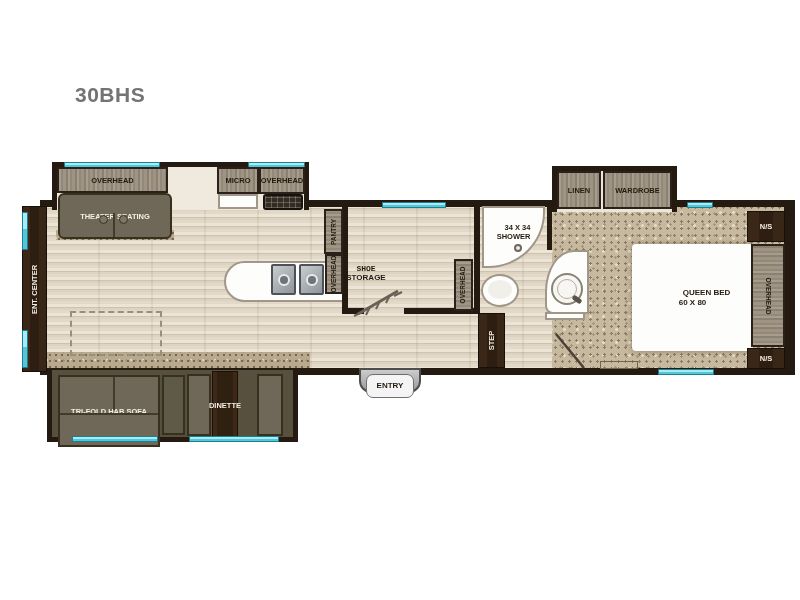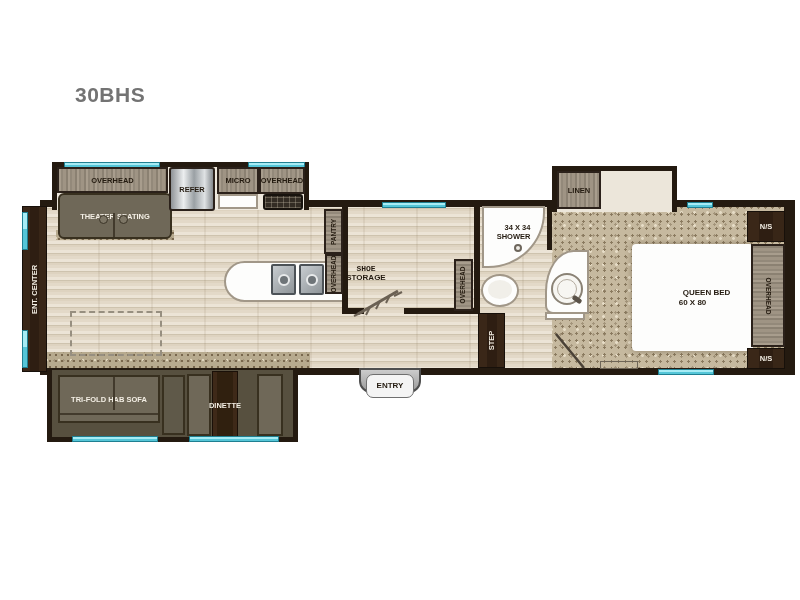--- a/index.html
+++ b/index.html
@@ -77,23 +77,20 @@
     <span class="lbl s7">OVERHEAD</span>
   </div>
 
   <div class="abs olive flexc" style="left:58px;top:193px;width:114px;height:46px;border-radius:6px;">
     <span class="lblw s7">THEATER SEATING</span>
   </div>
   <div class="abs" style="left:113px;top:213px;width:2px;height:24px;background:#423a2c;"></div>
   <div class="abs" style="left:99px;top:215px;width:9px;height:9px;border:1.5px solid #3b3427;border-radius:50%;background:#7d7666;box-sizing:border-box;"></div>
   <div class="abs" style="left:119px;top:215px;width:9px;height:9px;border:1.5px solid #3b3427;border-radius:50%;background:#7d7666;box-sizing:border-box;"></div>
 
-  <div class="abs silver flexc" style="left:169px;top:167px;width:46px;height:44px;">
-    <span class="lbl s7">REFER</span>
-  </div>
 
   <div class="abs woodcab flexc" style="left:217px;top:167px;width:42px;height:27px;">
     <span class="lbl s7">MICRO</span>
   </div>
   <div class="abs whitefix" style="left:218px;top:194px;width:40px;height:15px;"></div>
 
   <div class="abs woodcab flexc" style="left:259px;top:167px;width:46px;height:27px;">
     <span class="lbl s7">OVERHEAD</span>
   </div>
   <div class="abs" style="left:263px;top:194px;width:40px;height:16px;background:#332c24;border:2px solid #17120d;border-radius:3px;box-sizing:border-box;
@@ -172,20 +169,23 @@
   </svg>
   <div class="abs" style="left:600px;top:361px;width:38px;height:8px;border:1.5px solid #6e6557;box-sizing:border-box;"></div>
 
   <div class="abs" style="left:552px;top:166px;width:125px;height:46px;background:#ece6da;"></div>
   <div class="abs wall" style="left:552px;top:166px;width:125px;height:5px;"></div>
   <div class="abs wall" style="left:552px;top:166px;width:5px;height:46px;"></div>
   <div class="abs wall" style="left:672px;top:166px;width:5px;height:46px;"></div>
   <div class="abs woodcab flexc" style="left:557px;top:171px;width:44px;height:38px;">
     <span class="lbl s7">LINEN</span>
   </div>
+  <div class="abs woodcab flexc" style="left:603px;top:171px;width:69px;height:38px;">
+    <span class="lbl s7">WARDROBE</span>
+  </div>
 
   <div class="abs flexc" style="left:632px;top:244px;width:121px;height:107px;background:#fdfdfc;border-radius:4px;box-shadow:0 0 6px rgba(90,75,55,0.5);">
     <div>
       <span class="lbl s8" style="display:block;padding-left:28px;">QUEEN BED</span>
       <span class="lbl s8" style="display:block;">60 X 80</span>
     </div>
   </div>
   <div class="abs darkbrown flexc" style="left:747px;top:211px;width:38px;height:31px;">
     <span class="lblw s7">N/S</span>
   </div>
@@ -194,21 +194,21 @@
   </div>
   <div class="abs darkbrown flexc" style="left:747px;top:348px;width:38px;height:21px;">
     <span class="lblw s7">N/S</span>
   </div>
 
   <div class="abs" style="left:47px;top:370px;width:251px;height:70px;background:#57503f;"></div>
   <div class="abs wall" style="left:47px;top:368px;width:5px;height:74px;"></div>
   <div class="abs wall" style="left:47px;top:437px;width:251px;height:5px;"></div>
   <div class="abs wall" style="left:293px;top:368px;width:5px;height:74px;"></div>
 
-  <div class="abs olive flexc" style="left:58px;top:375px;width:102px;height:48px;">
+  <div class="abs olive flexc" style="left:58px;top:375px;width:102px;height:72px;">
     <span class="lblw s7">TRI-FOLD HAB SOFA</span>
   </div>
   <div class="abs" style="left:113px;top:377px;width:2px;height:33px;background:#423a2c;"></div>
   <div class="abs" style="left:60px;top:413px;width:98px;height:2px;background:#423a2c;"></div>
   <div class="abs olive" style="left:162px;top:375px;width:23px;height:60px;background:#5f5949;"></div>
   <div class="abs olive" style="left:187px;top:374px;width:24px;height:62px;"></div>
   <div class="abs olive" style="left:257px;top:374px;width:26px;height:62px;"></div>
   <div class="abs flexc" style="left:212px;top:371px;width:26px;height:68px;background:linear-gradient(90deg,#3e2918 0 15%,#30200f 15% 85%,#3e2918 85% 100%);border:1.5px solid #1a1008;box-sizing:border-box;">
     <span class="lblw s7">DINETTE</span>
   </div>

